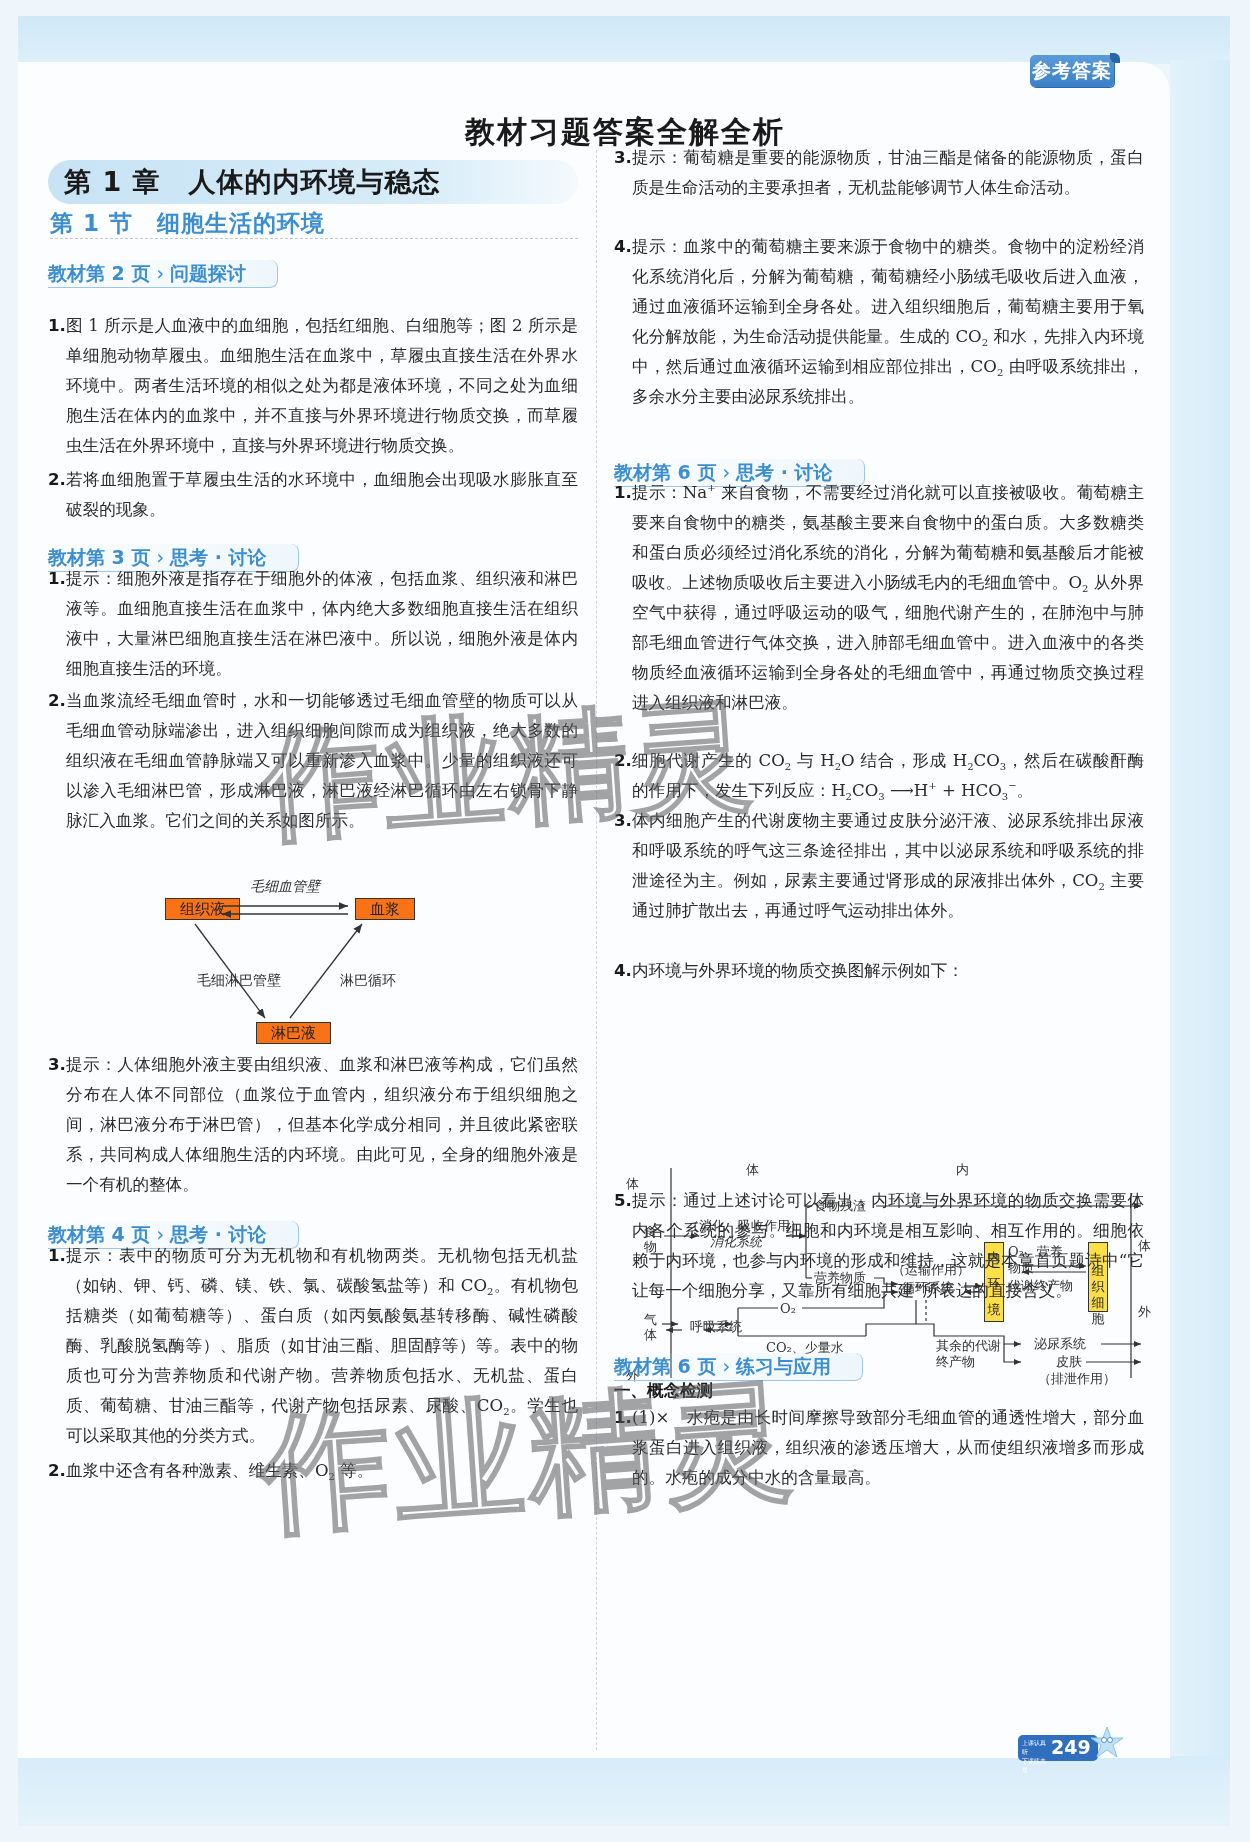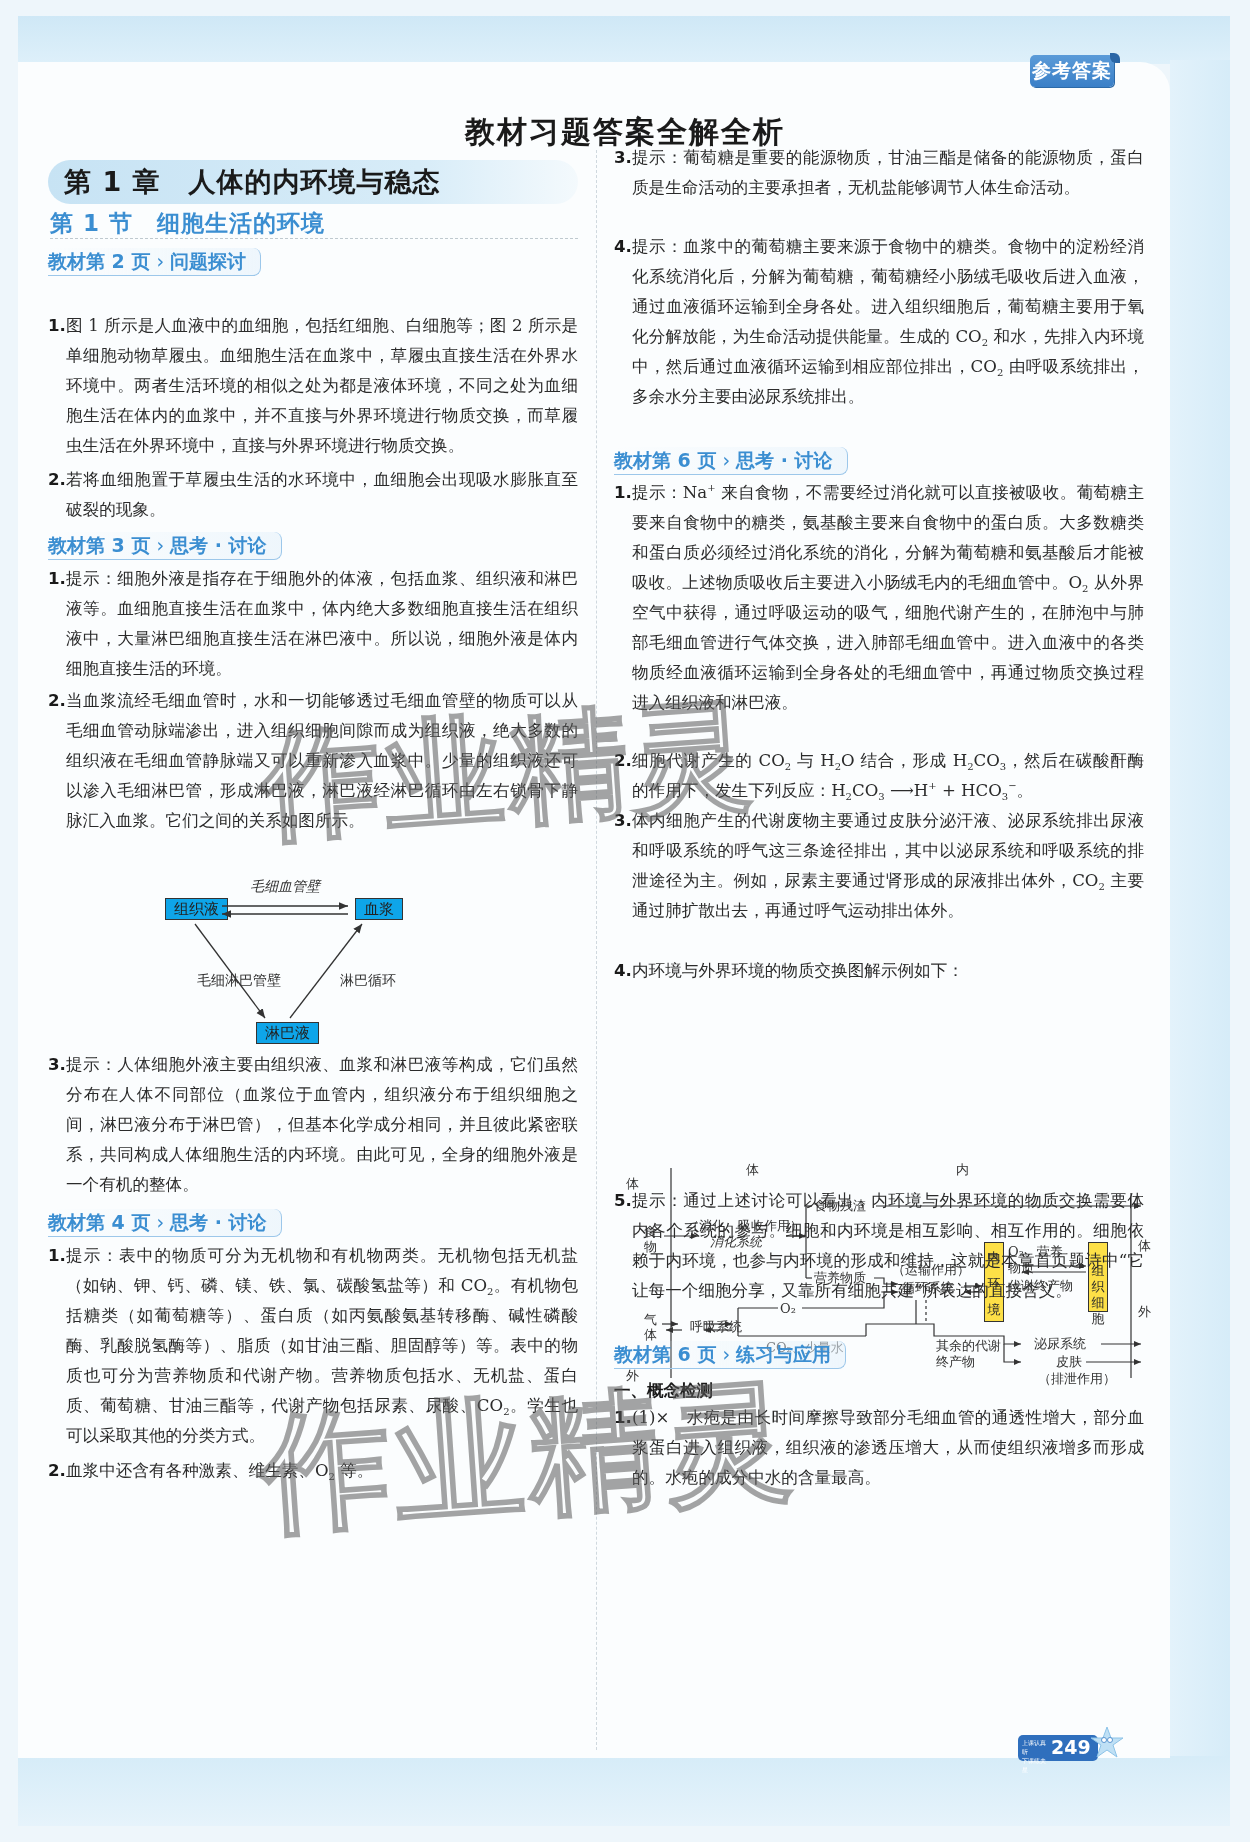--- a/index.html
+++ b/index.html
@@ -63,22 +63,23 @@
     font-family: "DejaVu Sans", sans-serif; font-weight: bold; font-size: 23px; color: #3b8ed1;
     letter-spacing: 1px;
   }
   .section-rule {
     position: absolute; left: 50px; top: 238px; width: 528px; border-top: 1px dashed #bfc9cf;
   }
   .sub-head {
     position: absolute; height: 28px; line-height: 26px;
     font-family: "DejaVu Sans", sans-serif; font-size: 19px; color: #3b8ed1; font-weight: bold;
     border: 1.5px solid #9cc7ea; border-left: none; border-top: none;
-    border-radius: 0 8px 8px 0; padding-right: 14px;
+    border-radius: 0 8px 8px 0; padding-right: 31px;
     background: linear-gradient(90deg, rgba(255,255,255,0) 0%, rgba(230,242,251,0.6) 100%);
+    margin-top: 12px;
   }
   .sub-head .sep { color: #3b8ed1; margin: 0 6px; font-weight: normal; }
   .sub-head::after {
     content: ""; position: absolute; right: -1px; top: 0; height: 100%; width: 0;
   }
   .para {
     position: absolute; font-size: 16.6px; line-height: 30px; color: #2b2b2b;
     text-align: justify;
   }
   .para .num {
@@ -87,22 +88,22 @@
   }
   .para p { margin: 0; }
   .plain-head {
     position: absolute; font-family: "DejaVu Sans", sans-serif; font-weight: bold;
     font-size: 16.5px; color: #1a1a1a;
   }
   
   .diag1 { position: absolute; left: 140px; top: 872px; width: 300px; height: 175px; }
   .diag1 .lbl { position: absolute; font-size: 14px; color: #333; white-space: nowrap; }
   .diag1 .box {
-    position: absolute; border: 1.5px solid #333; padding: 0 8px; font-size: 15px; line-height: 20px;
-    background: #0ea5e9; color: #222;
+    position: absolute; border: 1.5px solid #333; padding: 0 14px; font-size: 15px; line-height: 20px;
+    background: #f97316; color: #222;
   }
   
   .diag2 { position: absolute; left: 626px; top: 1164px; width: 530px; height: 228px; }
   .diag2 .t { position: absolute; font-size: 13px; color: #333; white-space: nowrap; line-height: 16px; }
   .diag2 .vbox { position: absolute; border: 1.3px solid #333; font-size: 13px; text-align: center; line-height: 19px; background: #fde047; }
   .page-num-badge {
     position: absolute; left: 1018px; top: 1735px; height: 26px; width: 80px;
     background: #2f6fbd; border-radius: 5px; color: #fff;
     font-family: "DejaVu Sans", sans-serif;
   }

